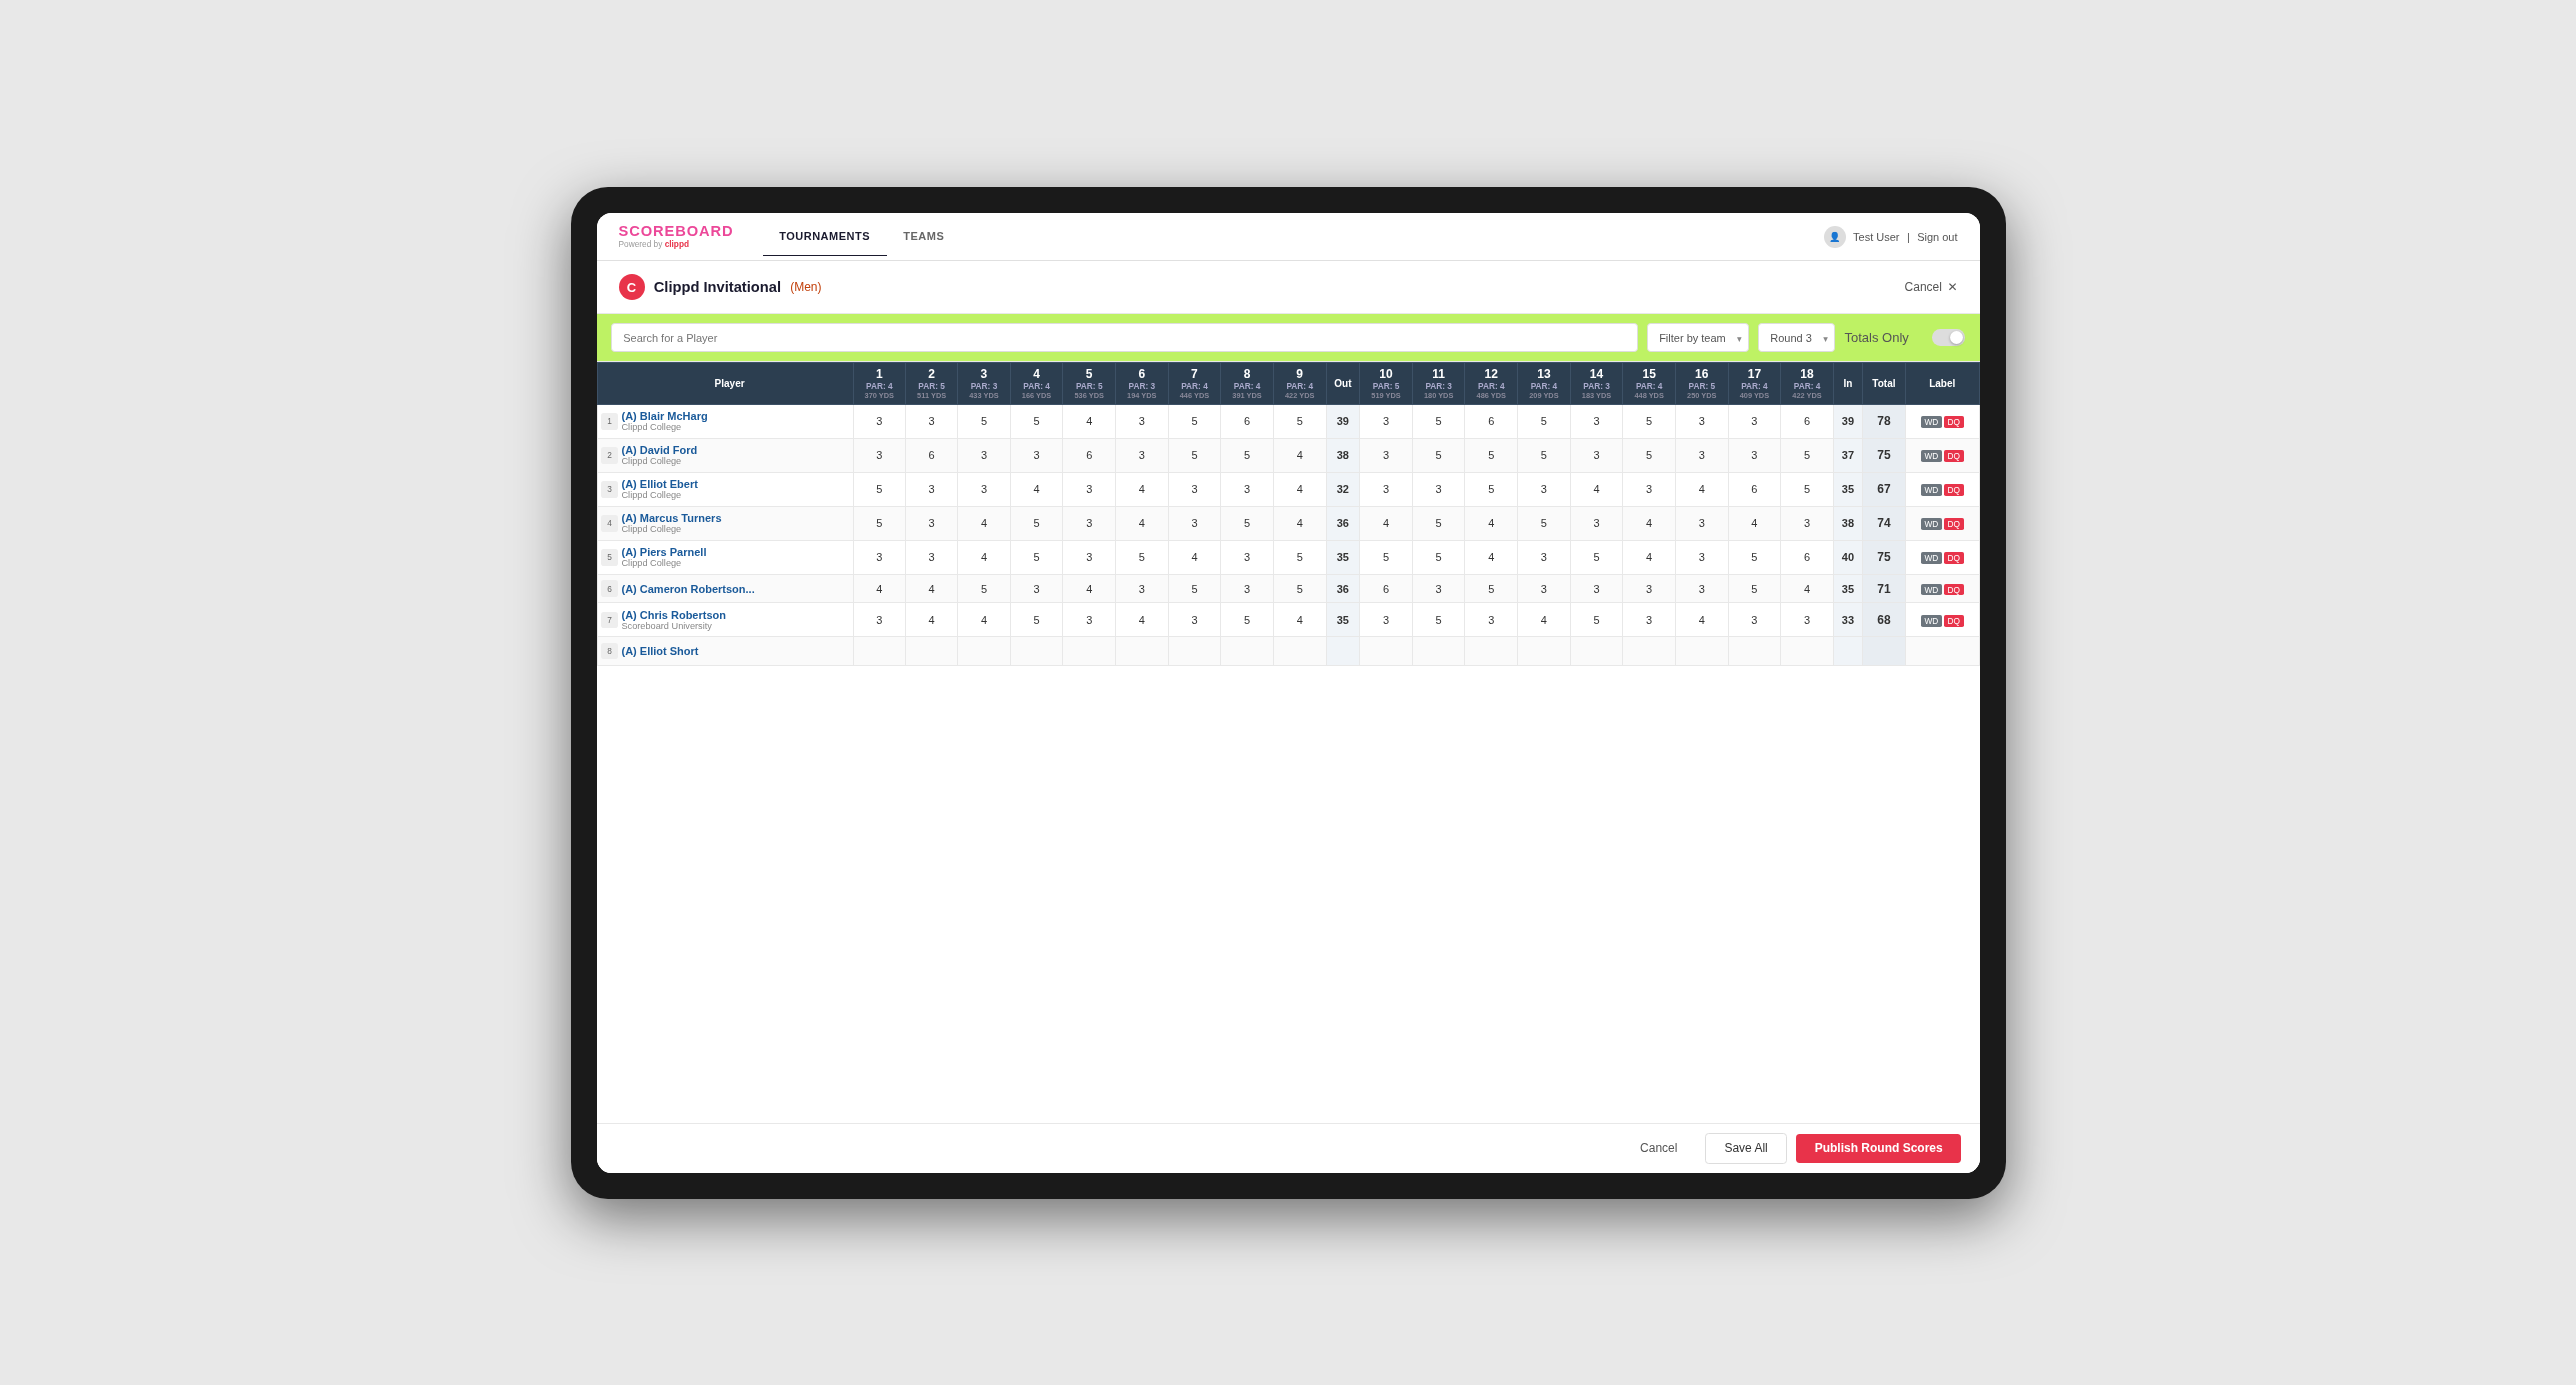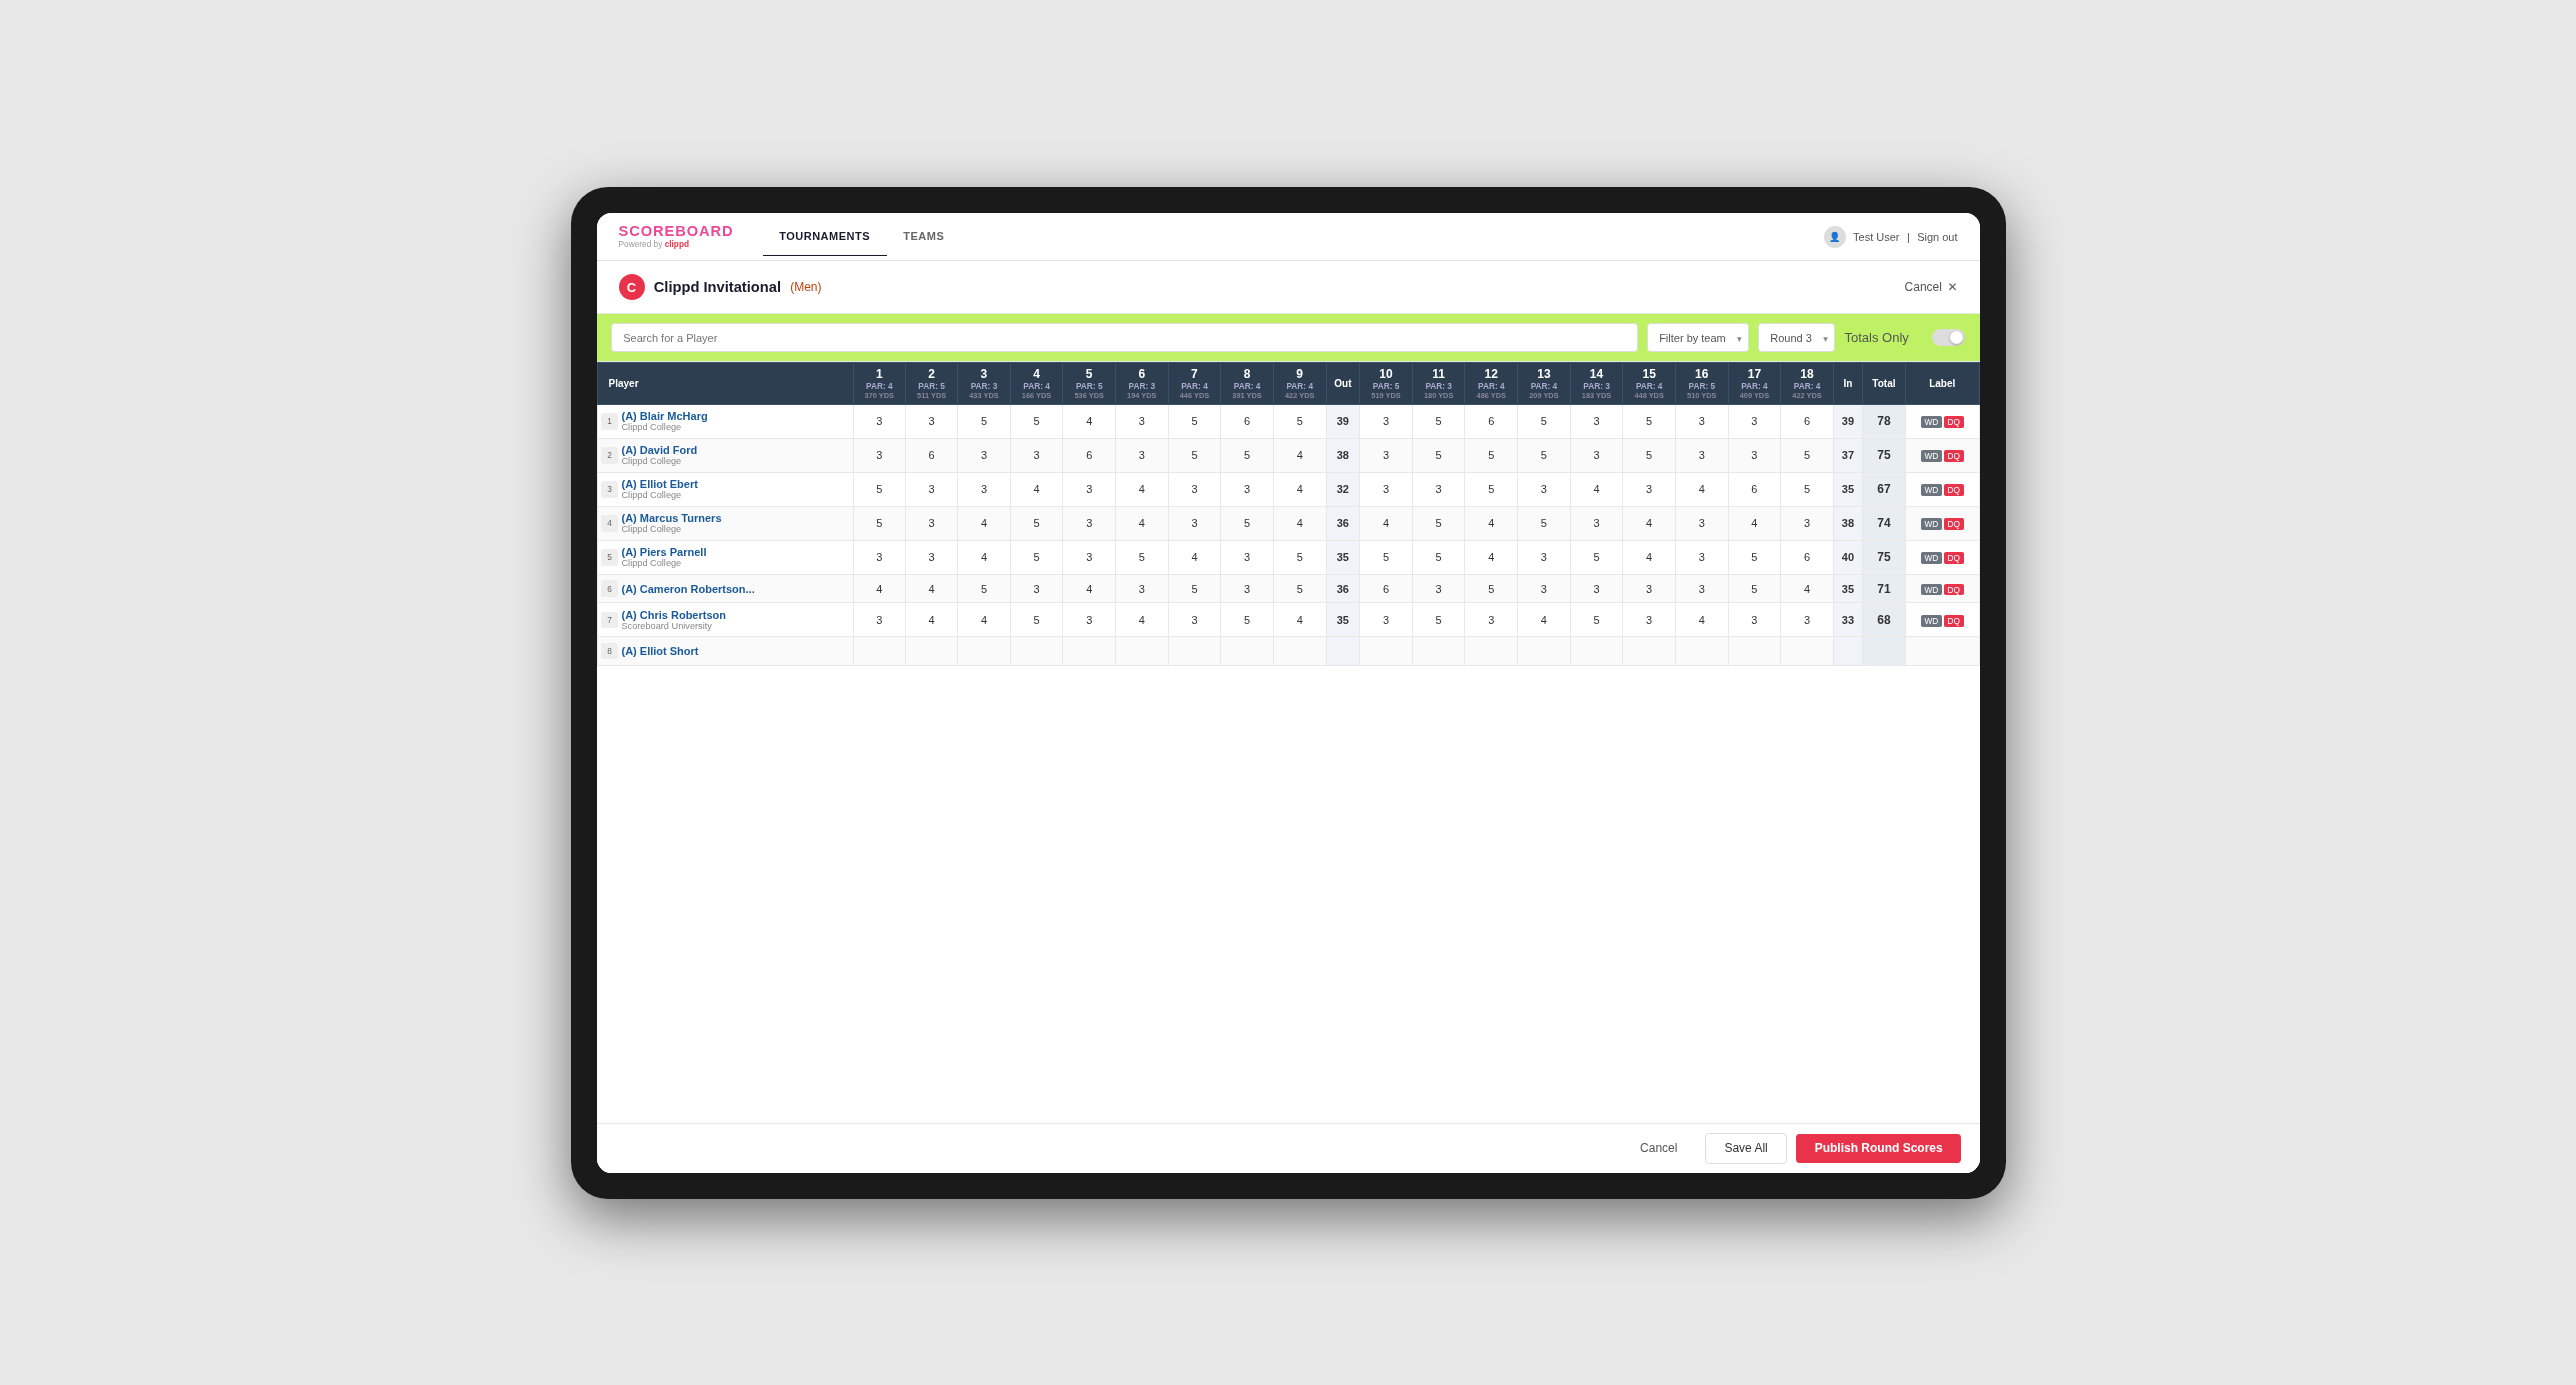--- a/index.html
+++ b/index.html
@@ -268,21 +268,21 @@
     }
     .header-row-1 th, .header-row-2 th {
       background: #2c3e50;
       color: #fff;
       text-align: center;
       padding: 3.7px 1.8px;
       border: 0.9px solid #3d5166;
       white-space: nowrap;
     }
     .header-row-1 .player-header {
-      text-align: left;
+      text-align: center;
       padding-left: 11px;
       min-width: 138px;
       margin-left: 25px;
     }
     .hole-num {
       font-size: 12px;
       font-weight: 700;
     }
     .hole-par {
       font-size: 8.3px;
@@ -557,21 +557,21 @@
                     <div class="hole-yds">183 YDS</div>
                   </th>
                 <th>
                     <div class="hole-num">15</div>
                     <div class="hole-par">PAR: 4</div>
                     <div class="hole-yds">448 YDS</div>
                   </th>
                 <th>
                     <div class="hole-num">16</div>
                     <div class="hole-par">PAR: 5</div>
-                    <div class="hole-yds">510 YDS</div>
+                    <div class="hole-yds">250 YDS</div>
                   </th>
                 <th>
                     <div class="hole-num">17</div>
                     <div class="hole-par">PAR: 4</div>
                     <div class="hole-yds">409 YDS</div>
                   </th>
                 <th>
                     <div class="hole-num">18</div>
                     <div class="hole-par">PAR: 4</div>
                     <div class="hole-yds">422 YDS</div>

